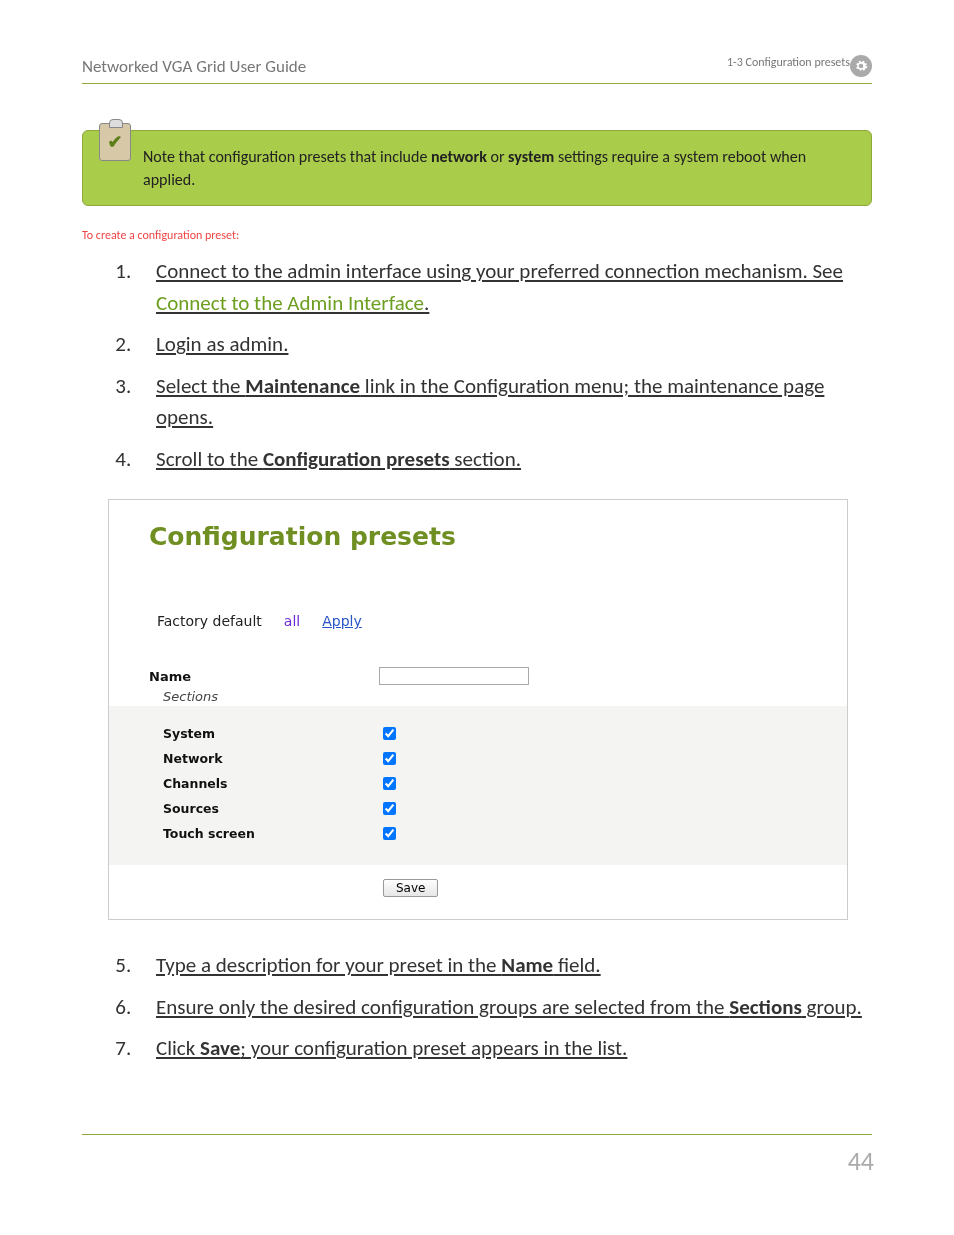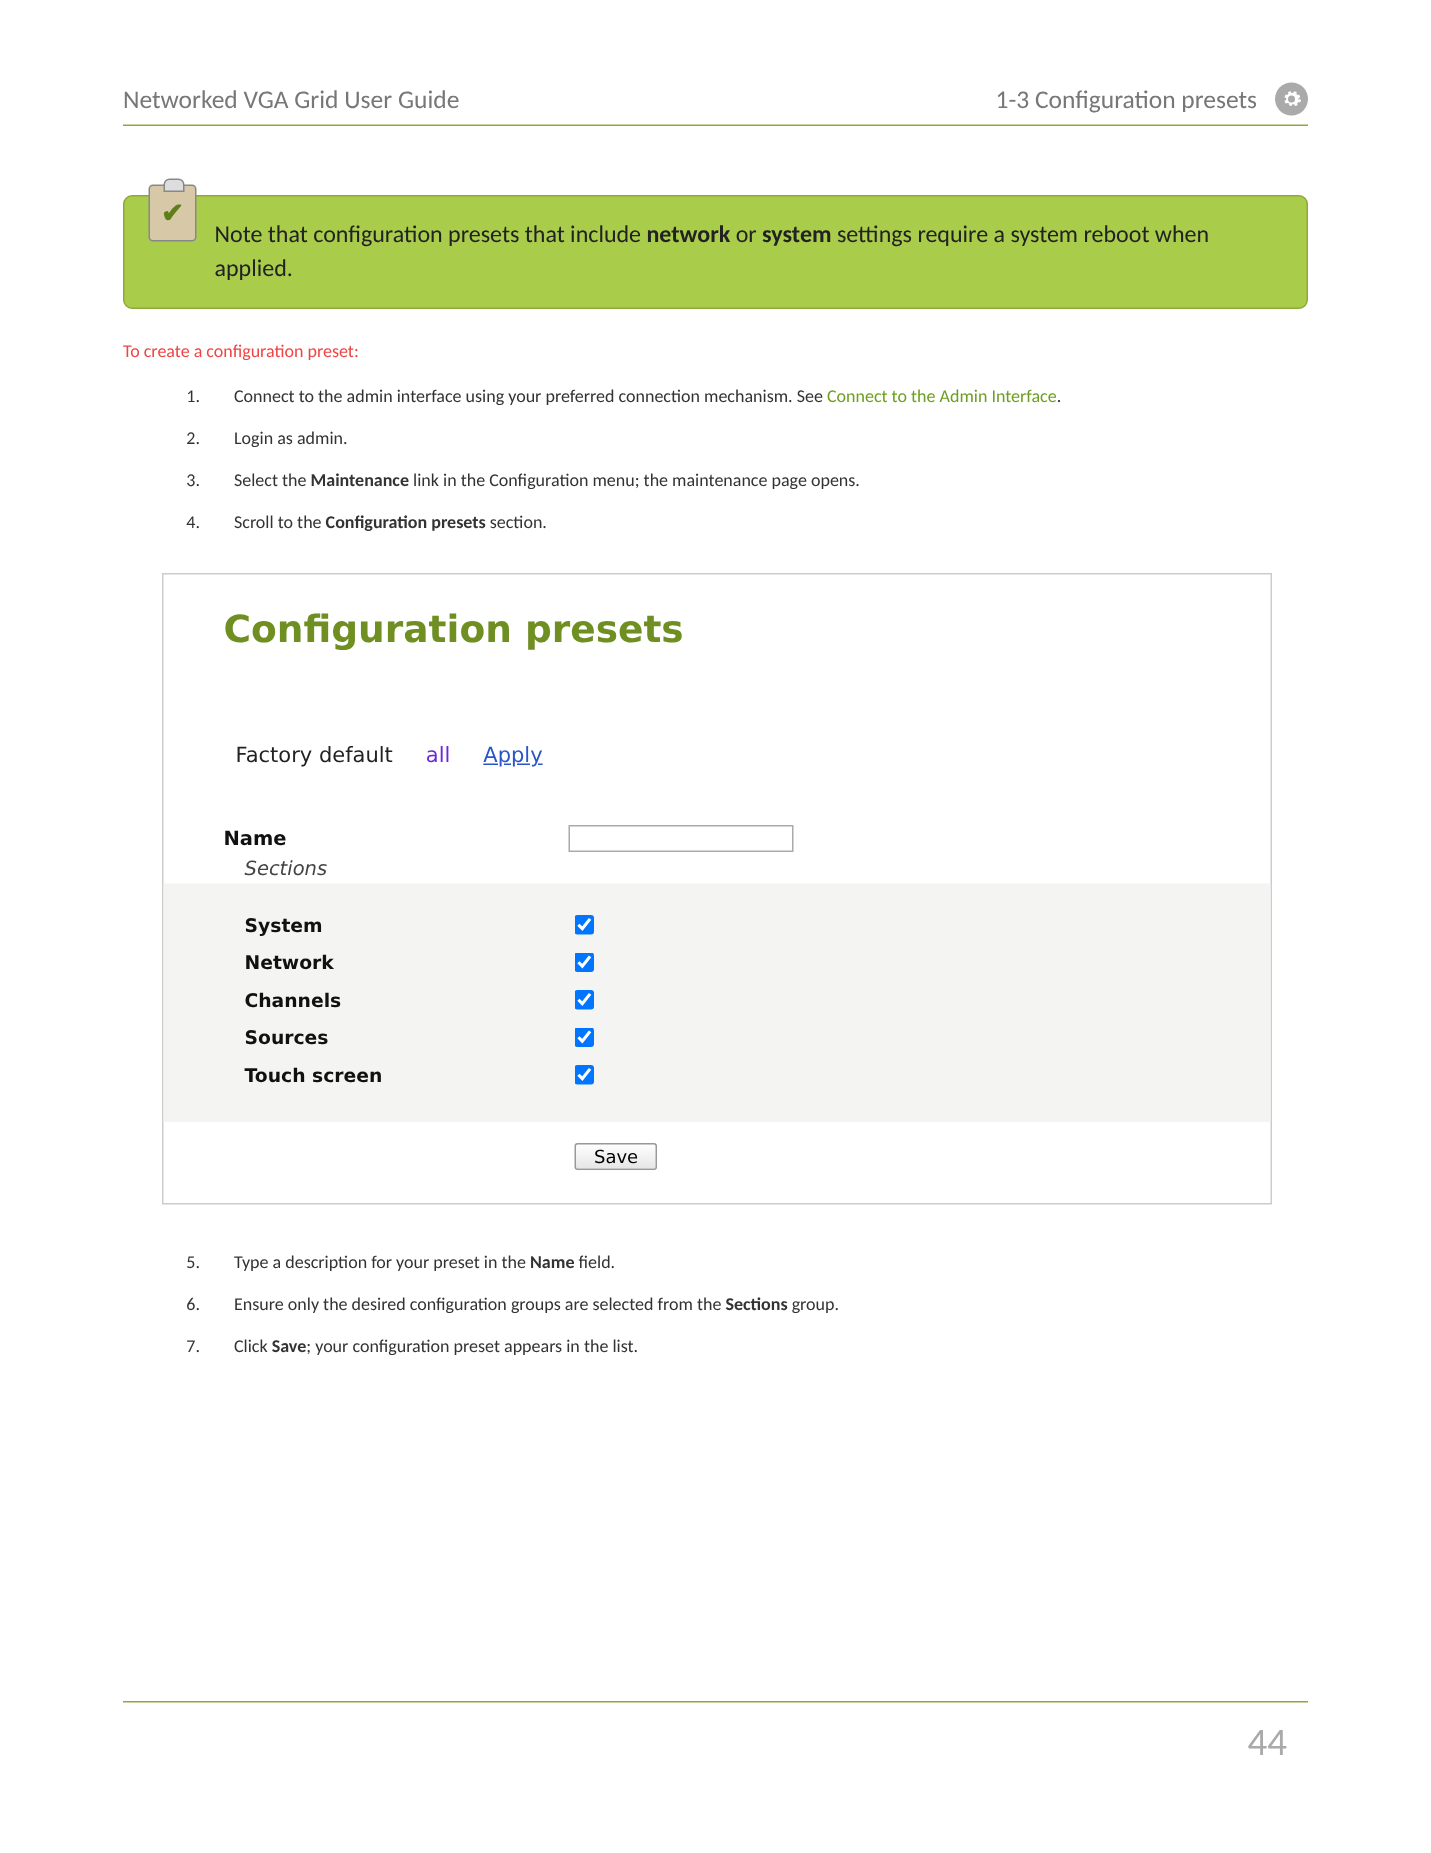--- a/index.html
+++ b/index.html
@@ -23,24 +23,23 @@
     border-bottom: 1px solid #8fa83a;
     padding-bottom: 6px;
     margin-bottom: 46px;
   }
   .header-left {
     color: #777;
     font-size: 17px;
   }
   .header-right {
     display: flex;
-    align-items: flex-end;
-    gap: 12px;
+    align-items: flex-start;
     color: #777;
-    font-size: 17px;
+    font-size: 12px;
   }
   .gear-circle {
     width: 22px;
     height: 22px;
     border-radius: 50%;
     background: #aaa;
     display: flex;
     align-items: center;
     justify-content: center;
     color: #fff;
@@ -87,22 +86,23 @@
     font-weight: bold;
   }
   .intro {
     font-size: 12px;
     margin: 0 0 14px 0;
     color: #ef4444;
   }
   ol.steps {
     margin: 0 0 24px 0;
     padding-left: 54px;
-    font-size: 12px;
+    font-size: 21px;
     color: #333;
+    text-decoration: underline;
   }
   ol.steps > li {
     margin-bottom: 10px;
     line-height: 1.5;
     padding-left: 20px;
   }
   a.inline-link {
     color: #6c9e1f;
     text-decoration: none;
   }
@@ -207,21 +207,21 @@
   .footer-line {
     position: absolute;
     bottom: 100px;
     left: 82px;
     right: 82px;
     border-top: 1px solid #8fa83a;
   }
   .page-number {
     position: absolute;
     bottom: 58px;
-    right: 96px;
+    right: 80px;
     font-size: 26px;
     color: #aaa;
   }
 </style>
 </head>
 <body>
 
 <div class="page">
 
   <div class="header">

